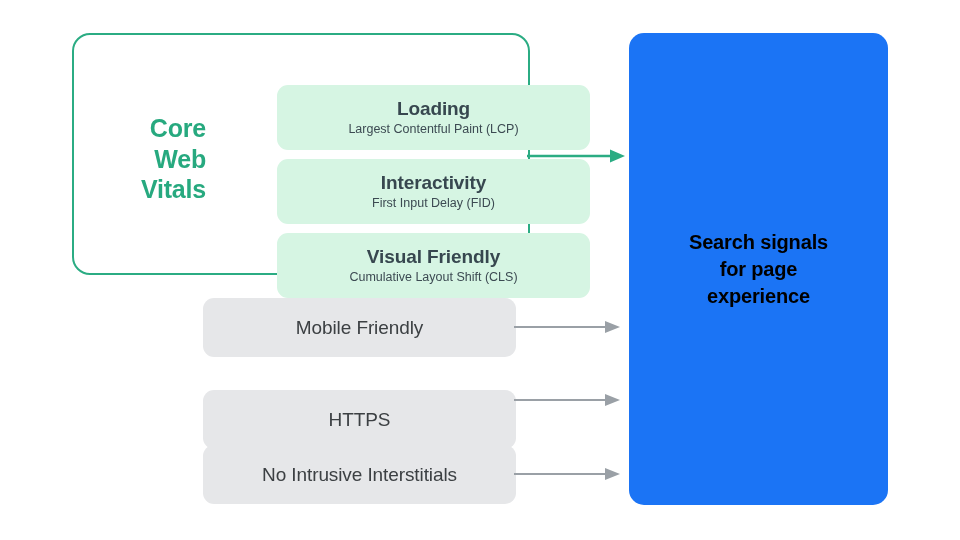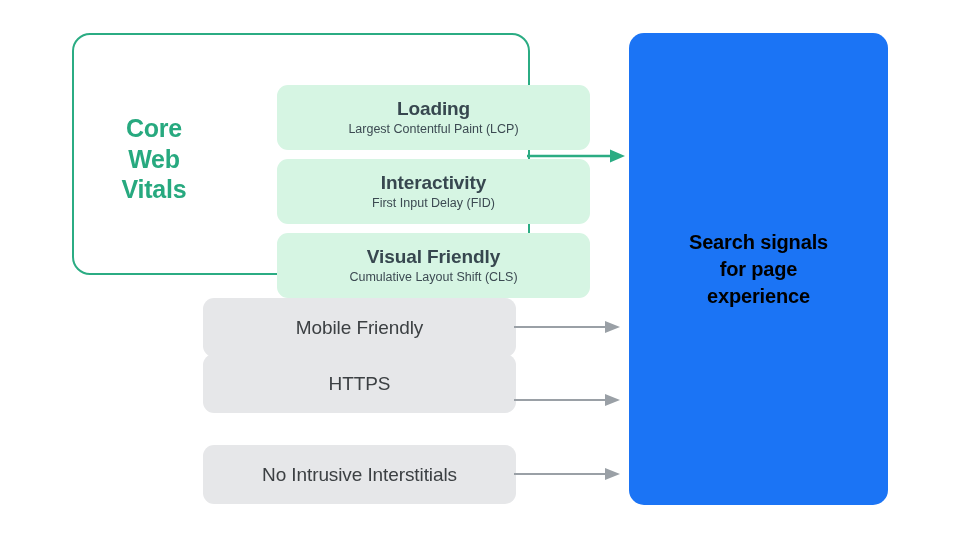--- a/index.html
+++ b/index.html
@@ -35,21 +35,21 @@
   .cwv-label {
     position: absolute;
     left: 28px;
     top: 78px;
     width: 104px;
     color: #27A97F;
     font-size: 25px;
     font-weight: bold;
     line-height: 1.22;
     letter-spacing: -0.2px;
-    text-align: center;
+    text-align: right;
   }
 
   
   .metric-card {
     position: absolute;
     left: 203px;
     width: 313px;
     height: 65px;
     background: #D6F5E3;
     border-radius: 11px;
@@ -84,21 +84,21 @@
     left: 203px;
     width: 313px;
     height: 59px;
     background: #E6E7E9;
     border-radius: 11px;
     display: flex;
     align-items: center;
     justify-content: center;
   }
   .signal-card.s1 { top: 298px; }
-  .signal-card.s2 { top: 354px; }
+  .signal-card.s2 { top: 390px; }
   .signal-card.s3 { top: 445px; }
   .signal-label {
     color: #3C4043;
     font-size: 19px;
     font-weight: normal;
     letter-spacing: -0.1px;
   }
 
   
   .outcome-box {

